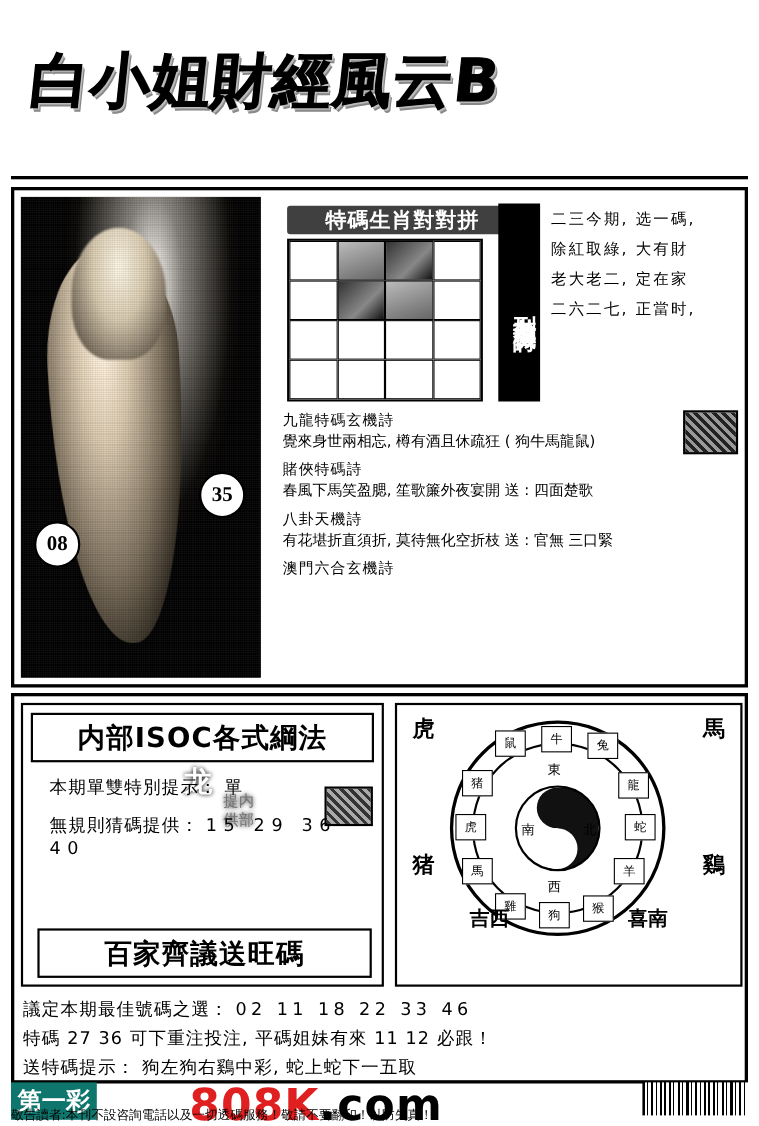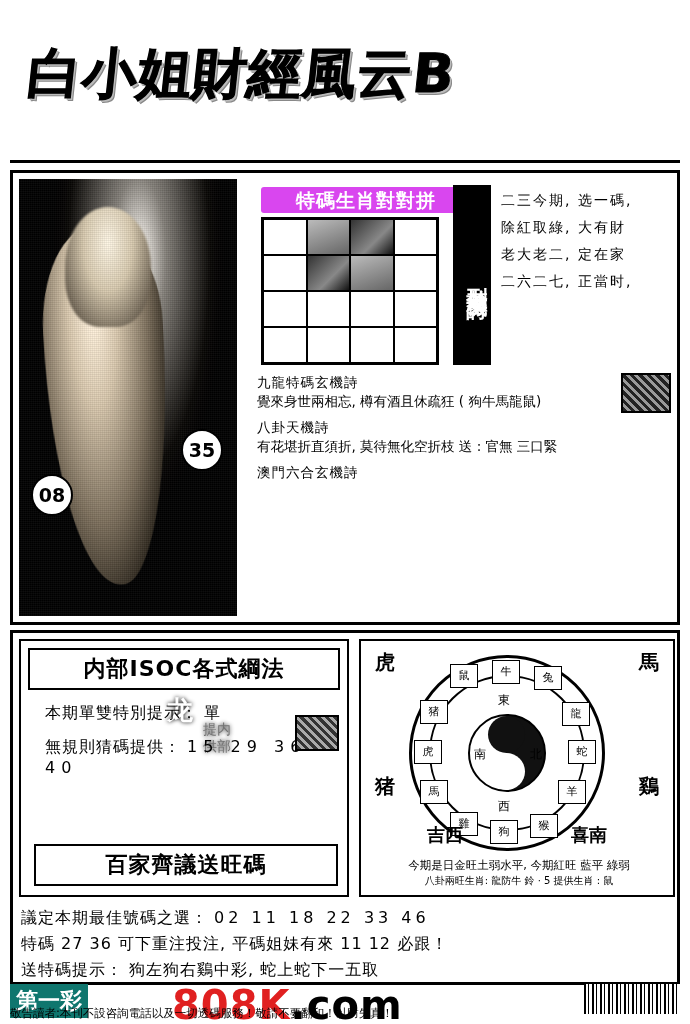--- a/index.html
+++ b/index.html
@@ -40,30 +40,30 @@
      transform:rotate(-3deg);
      filter:blur(.3px) contrast(120%);
   }
   .photo .hair{position:absolute;left:46px;top:28px;width:86px;height:120px;
      background:radial-gradient(ellipse at 50% 30%, #fff7e6 0%, #d9cbb0 40%, #6e6353 80%);
      border-radius:50% 50% 40% 40%;filter:blur(1px);}
   .photo .grain{position:absolute;inset:0;opacity:.55;
      background-image:repeating-linear-gradient(0deg, rgba(255,255,255,.06) 0 1px, rgba(0,0,0,.10) 1px 2px),
                       repeating-linear-gradient(90deg, rgba(255,255,255,.05) 0 1px, rgba(0,0,0,.08) 1px 2px);}
   .ball{position:absolute;width:38px;height:38px;border-radius:50%;background:#fff;border:2px solid #000;
-        display:flex;align-items:center;justify-content:center;font-size:19px;font-weight:bold;}
+        display:flex;align-items:center;justify-content:center;font-size:19px;font-weight:bold;font-family:Liberation Serif, serif;}
   .ball.b08{left:12px;top:295px;}
   .ball.b35{left:162px;top:250px;}
   .zodiac-big{position:absolute;left:154px;top:520px;font-size:26px;color:#fff;font-weight:bold;
               text-shadow:0 0 4px #000;}
   .zodiac-sub{position:absolute;left:190px;top:548px;color:#737373;font-size:14px;line-height:17px;
               text-align:center;text-shadow:0 0 4px #000;}
 
   
-  .grid-title{position:absolute;left:248px;top:14px;width:210px;height:26px;background:#d946ef;color:#fff;
+  .grid-title{position:absolute;left:248px;top:14px;width:210px;height:26px;background:#404040;color:#fff;
               font-size:19px;font-weight:bold;letter-spacing:1px;text-align:center;line-height:26px;
               border-radius:3px;}
   .grid{position:absolute;left:248px;top:44px;width:178px;height:148px;border:2px solid #000;box-sizing:border-box;
         display:grid;grid-template-columns:repeat(4,1fr);grid-template-rows:repeat(4,1fr);}
   .grid div{border:1px solid #000;box-sizing:border-box;background:#fff;}
   .grid div.dark{background:linear-gradient(135deg,#333,#888 60%,#111);}
   .grid div.mid{background:linear-gradient(160deg,#bbb,#666);}
 
   
   .vtitle{position:absolute;left:440px;top:12px;width:38px;height:180px;background:#000;color:#fff;
@@ -75,21 +75,21 @@
   .poems{position:absolute;left:244px;top:200px;width:418px;font-size:13.5px;line-height:19px;}
   .poems .h{font-weight:normal;letter-spacing:1px;}
   .poems .l{letter-spacing:0px;}
   .poems .grp{margin-bottom:7px;}
   .stamp{position:absolute;right:6px;top:200px;width:46px;height:36px;border:2px solid #000;
          background:repeating-linear-gradient(45deg,#222 0 3px,#999 3px 6px);}
 
   
   .lower{position:absolute;left:10px;top:630px;width:670px;height:355px;border:3px solid #000;box-sizing:border-box;}
   .lw-left{position:absolute;left:6px;top:6px;width:330px;height:258px;border:2px solid #000;box-sizing:border-box;}
-  .box-title{margin:7px 7px 0 7px;border:2px solid #000;text-align:center;font-size:22px;font-weight:bold;
+  .box-title{margin:7px 7px 0 7px;border:2px solid #000;text-align:center;font-size:25px;font-weight:bold;
              letter-spacing:1px;padding:4px 0;}
   .lw-line{margin:13px 0 0 24px;font-size:16px;letter-spacing:1px;}
   .lw-line .val{letter-spacing:6px;}
   .coin{position:absolute;right:8px;top:74px;width:40px;height:32px;border:2px solid #000;
         background:repeating-linear-gradient(45deg,#333 0 3px,#aaa 3px 6px);}
 
   .lw-right{position:absolute;left:346px;top:6px;width:316px;height:258px;border:2px solid #000;box-sizing:border-box;}
   .wheel-wrap{position:absolute;left:40px;top:14px;width:236px;height:190px;}
   .wheel{position:absolute;left:8px;top:0;width:190px;height:190px;border-radius:50%;
          border:3px solid #000;background:#fff;}
@@ -173,20 +173,24 @@
       <div>二六二七, 正當时,</div>
     </div>
 
     <div class="stamp"></div>
     <div class="poems">
       <div class="grp">
         <div class="h">九龍特碼玄機詩</div>
         <div class="l">覺來身世兩相忘, 樽有酒且休疏狂    ( 狗牛馬龍鼠)</div>
       </div>
       <div class="grp">
+        <div class="h">賭俠特碼詩</div>
+        <div class="l">春風下馬笑盈腮, 笙歌簾外夜宴開      送 : 四面楚歌</div>
+      </div>
+      <div class="grp">
         <div class="h">八卦天機詩</div>
         <div class="l">有花堪折直須折, 莫待無化空折枝      送 : 官無 三口緊</div>
       </div>
       <div class="grp">
         <div class="h">澳門六合玄機詩</div>
       </div>
     </div>
   </div>
 
   <div class="lower">
@@ -234,24 +238,20 @@
           <div class="dir" style="left:86px;top:34px">東</div>
           <div class="dir" style="left:62px;top:88px">南</div>
           <div class="dir" style="left:86px;top:140px">西</div>
           <div class="dir" style="left:118px;top:88px">北</div>
         </div>
       </div>
 
       <div style="position:absolute;left:66px;bottom:48px;font-size:18px;font-weight:bold">吉西</div>
       <div style="position:absolute;right:66px;bottom:48px;font-size:18px;font-weight:bold">喜南</div>
 
-      <div class="lw-foot">
-        <div>今期是日金旺土弱水平, 今期紅旺 藍平 綠弱</div>
-        <div class="tiny">八卦兩旺生肖: 龍防牛            鈴 · 5 提供生肖 : 鼠</div>
-      </div>
     </div>
 
     <div class="lines">
       <div>
         <span>議定本期最佳號碼之選：</span>
         <span class="nums">02    11    18    22    33    46</span>
       </div>
       <div>特碼  27    36 可下重注投注, 平碼姐妹有來    11  12 必跟！</div>
       <div>送特碼提示：    狗左狗右鷄中彩, 蛇上蛇下一五取</div>
     </div>

